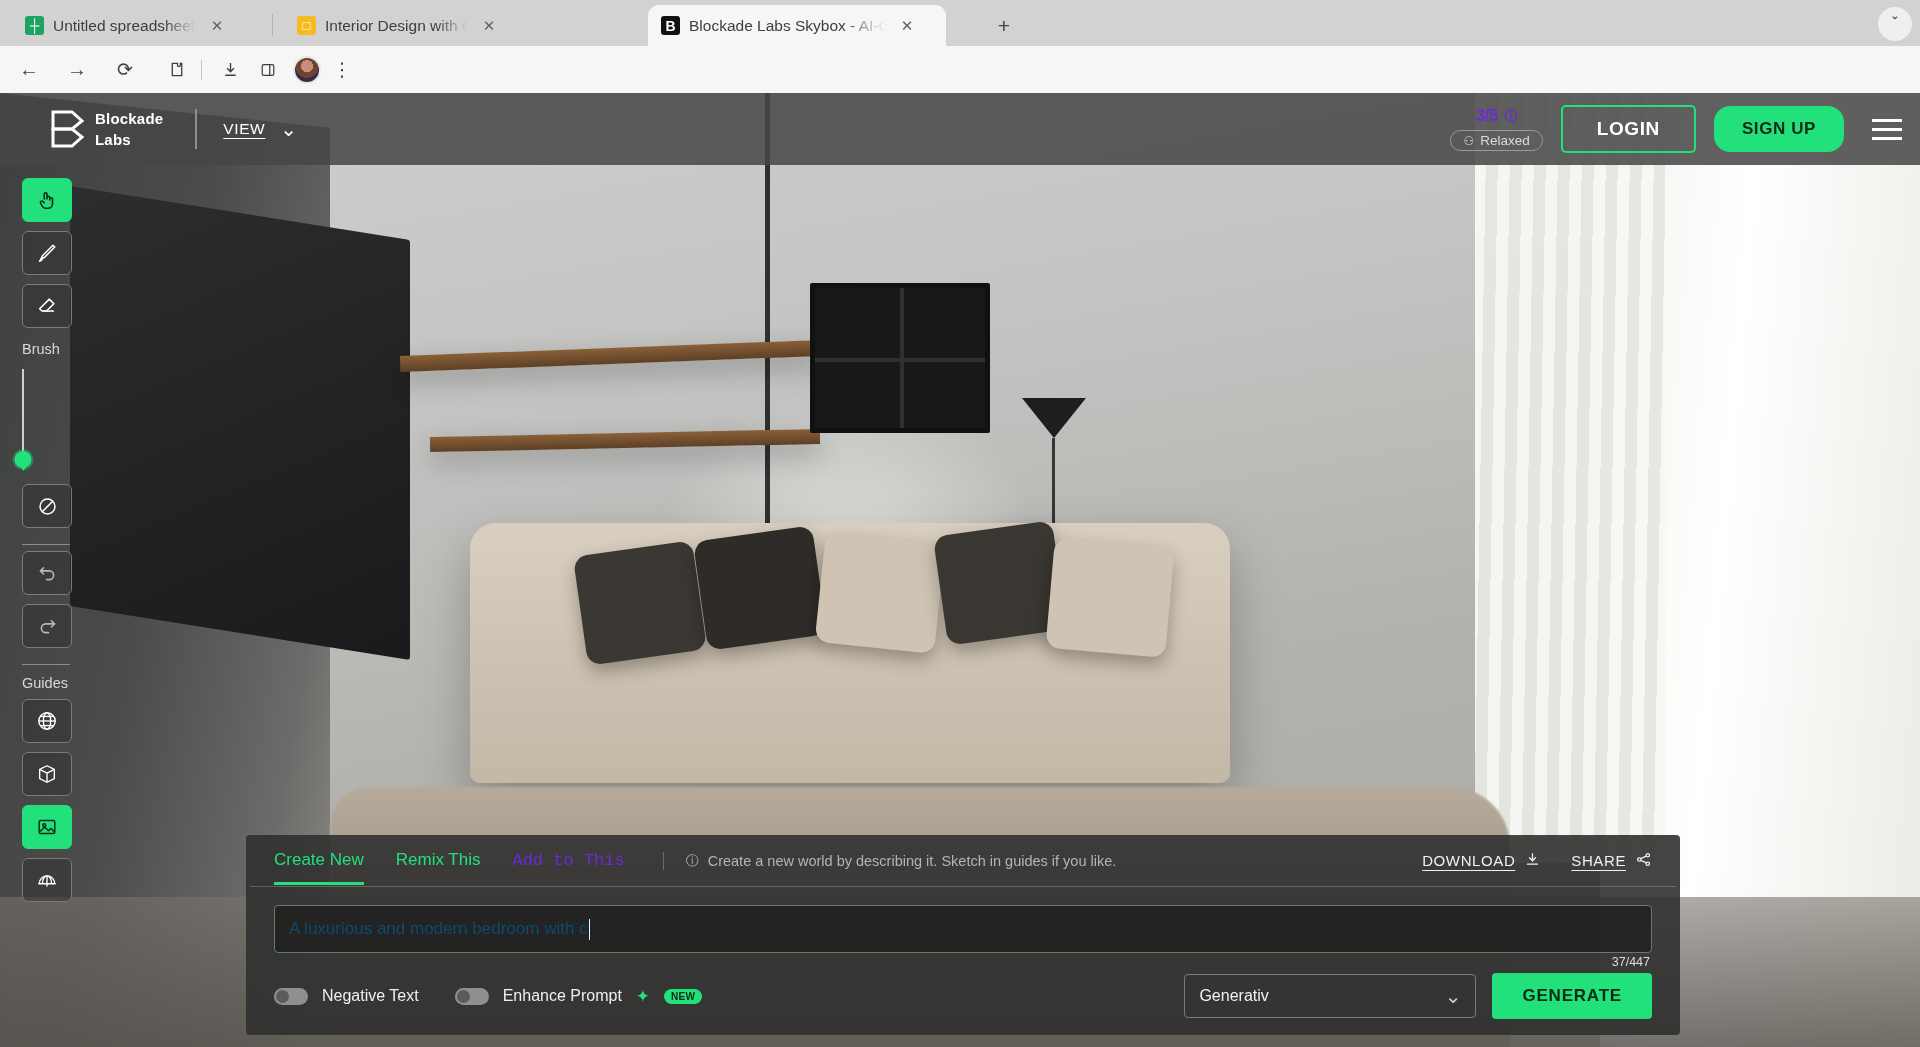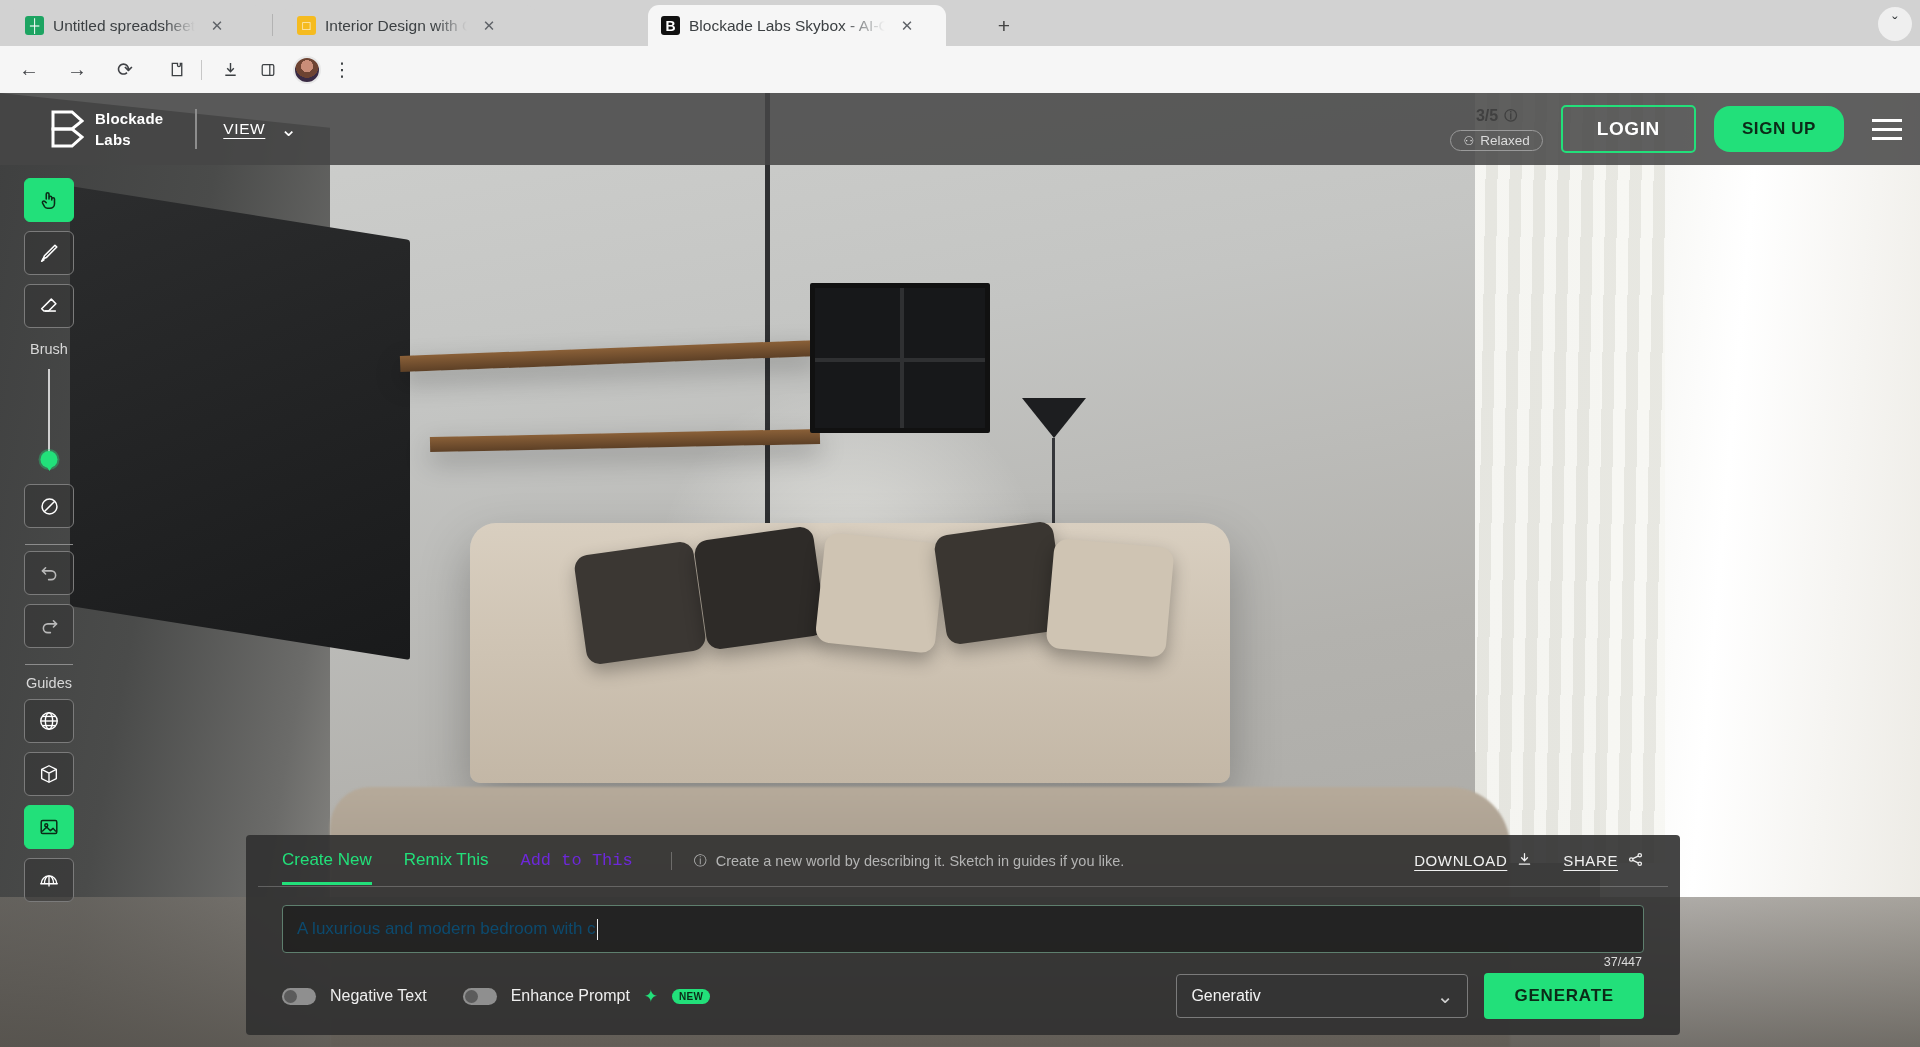--- a/index.html
+++ b/index.html
@@ -169,40 +169,40 @@
   }
   .logo-text { color: #fff; font-size: 15px; line-height: 21px; font-weight: 700; letter-spacing: .2px; }
   .hdr-divider { width: 2px; height: 40px; background: #8d8d8d; margin: 0 26px 0 32px; }
   .view-btn {
     display: flex; align-items: center; gap: 15px; color: #fff; font-size: 15.5px;
     letter-spacing: .6px;
   }
   .view-btn span:first-child { text-decoration: underline; text-underline-offset: 4px; }
   .hdr-right { margin-left: auto; display: flex; align-items: center; gap: 18px; }
   .credits { display: flex; flex-direction: column; align-items: center; gap: 5px; }
-  .credits-top { display: flex; align-items: flex-end; gap: 6px; color: #404040; font-size: 16px; font-weight: 700; }
+  .credits-top { display: flex; align-items: flex-end; gap: 6px; color: #6d28d9; font-size: 16px; font-weight: 700; }
   .credits-badge {
     display: flex; align-items: center; gap: 6px; border: 1px solid #9a9a9a;
     border-radius: 14px; padding: 2px 12px; color: #dcdcdc; font-size: 13.5px;
   }
   .btn-login {
     border: 2px solid #22e07a; color: #fff; background: transparent; border-radius: 5px;
     font-size: 19px; font-weight: 700; letter-spacing: .6px; padding: 11px 34px; cursor: pointer;
   }
   .btn-signup {
     background: #22e07a; color: #0c2a18; border: none; border-radius: 16px;
     font-size: 17px; font-weight: 700; letter-spacing: .6px; padding: 13px 28px; cursor: pointer;
   }
   .hamburger { display: flex; flex-direction: column; gap: 6px; margin-left: 10px; cursor: pointer; }
   .hamburger i { display: block; width: 30px; height: 3px; background: #fff; }
 
   
   .rail {
     position: absolute; left: 22px; top: 85px; width: 54px; z-index: 20;
-    display: flex; flex-direction: column; align-items: center;
+    display: flex; flex-direction: column; align-items: flex-start;
   }
   .tool {
     width: 50px; height: 44px; border: 1px solid #7b7b7b; border-radius: 6px;
     display: flex; align-items: center; justify-content: center; margin-bottom: 9px;
     background: rgba(50,50,50,.55); color: #fff; cursor: pointer;
   }
   .tool.active { background: #22e07a; border-color: #22e07a; color: #0b2a17; }
   .rail-label { color: #d8d8d8; font-size: 14.5px; margin: 4px 0 8px; }
   .slider-track {
     width: 2px; height: 95px; background: #cfcfcf; position: relative; margin: 4px 0 6px;
@@ -216,21 +216,21 @@
     content: ""; position: absolute; left: 50%; top: 12px; transform: translateX(-50%);
     border-left: 5px solid transparent; border-right: 5px solid transparent;
     border-top: 8px solid #22e07a;
   }
   .rail-rule { width: 48px; height: 1px; background: #8c8c8c; margin: 7px 0 6px; }
 
   
   .panel {
     position: absolute; left: 246px; bottom: 12px; width: 1434px;
     background: rgba(48,48,48,.9); border-radius: 4px; z-index: 20;
-    padding: 0 12px 16px;
+    padding: 0 4px 16px;
   }
   .panel-top {
     display: flex; align-items: center; height: 52px; padding: 0 24px;
     border-bottom: 1px solid rgba(255,255,255,.22);
   }
   .ptab {
     font-size: 17px; color: #22e07a; margin-right: 32px; position: relative;
     padding-bottom: 15px; top: 7px; cursor: pointer;
   }
   .ptab.disabled { color: #6d28d9; cursor: default; font-family: Liberation Mono, monospace; }

